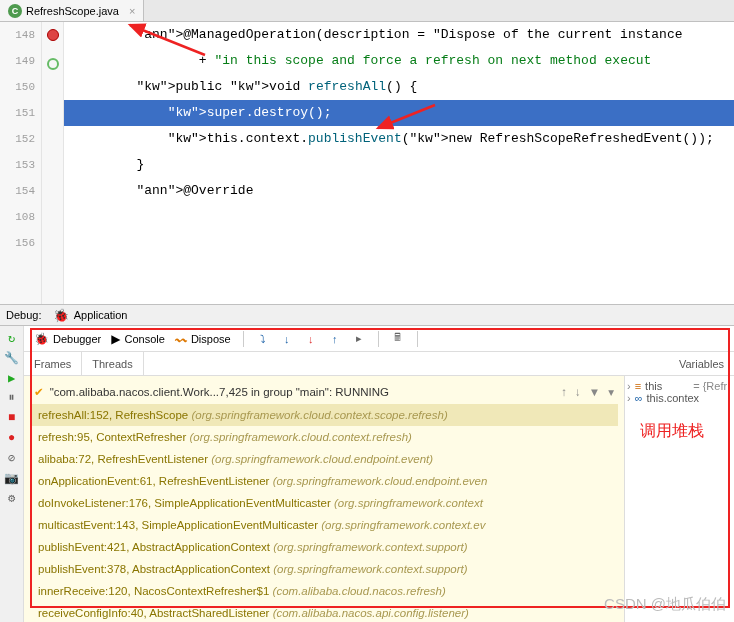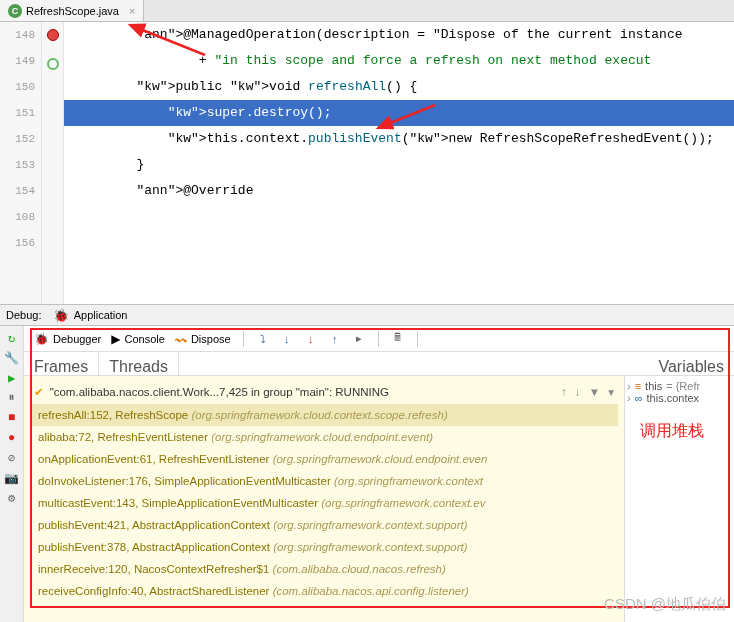--- a/index.html
+++ b/index.html
@@ -33,38 +33,38 @@
 .side-toolbar .tb { width:16px; height:16px; font-size:12px; display:flex; align-items:center; justify-content:center; color:#666; cursor:pointer; }
 .side-toolbar .grn{color:#2a2;} .side-toolbar .red{color:#d22;}
 
 .debug-main { flex:1; display:flex; flex-direction:column; }
 .tab-row { height:26px; display:flex; align-items:center; gap:10px; padding:0 10px; font-family:Arial,sans-serif; font-size:11px; border-bottom:1px solid #ddd; }
 .tab-row .t { display:flex; gap:4px; align-items:center; cursor:pointer; }
 .tab-row .ico{font-size:12px;}
 .tab-row .sep{width:1px;height:16px;background:#ccc;margin:0 2px;}
 .tab-row .sb{width:14px;height:14px;display:flex;align-items:center;justify-content:center;color:#666;cursor:pointer;}
 
-.frames-row { display:flex; height:24px; font-family:Arial,sans-serif; font-size:16px; border-bottom:1px solid #ddd; }
+.frames-row { display:flex; height:24px; font-family:Arial,sans-serif; font-size:11px; border-bottom:1px solid #ddd; }
 .frames-row .lab { padding:6px 10px; border-right:1px solid #ddd; color:#555; }
 .frames-row .vlab { margin-left:auto; padding:6px 10px; color:#555; }
 
 .stack-wrap { display:flex; flex:1; overflow:hidden; }
 .stack { flex:1; overflow:hidden; font-family:Arial,sans-serif; font-size:11.5px; line-height:20px; background:#fffce6; padding:4px 6px; position:relative; }
 .stack .thread { color:#333; display:flex; align-items:center; gap:6px; padding:2px 4px; }
 .stack .thread .chk{color:#e90;}
 .stack .thread .nav{margin-left:auto;display:flex;gap:8px;color:#888;}
 .stack .row { padding:1px 8px; color:#9a8a3a; white-space:nowrap; overflow:hidden; text-overflow:ellipsis; }
 .stack .row b{color:#8a7500;font-weight:normal;}
 .stack .row.sel { background:#f0e8b8; color:#6a5500; }
 .stack .row i { font-style:italic; color:#a89850; }
 
 .vars { width:110px; border-left:1px solid #ddd; font-family:Arial,sans-serif; font-size:11px; padding:4px 2px; overflow:hidden; white-space:nowrap; }
 .vars .v{display:flex;gap:4px;align-items:center;color:#555;}
 .vars .v .c{color:#888;}
-.vars .eq{color:#888;}
+.vars .eq{color:#888;margin-left:27px;}
 
 
 .redbox { position:absolute; border:2px solid #e22; pointer-events:none; }
 .arrow { position:absolute; pointer-events:none; }
 .cn-label { position:absolute; color:#e22; font-family:Arial,sans-serif; font-size:16px; font-weight:500; }
 .watermark{position:absolute;right:8px;bottom:8px;color:#bbb;font-family:Arial,sans-serif;font-size:15px;}
 </style>
 </head>
 <body>
 
@@ -161,20 +161,21 @@
           <span>"com.alibaba.nacos.client.Work...7,425 in group "main": RUNNING</span>
           <span class="nav">
             <span>↑</span>
             <span>↓</span>
             <span>▼</span>
             <span>▾</span>
           </span>
         </div>
         <div id="stack-rows">
             <div class="row sel"><b>refreshAll:152, RefreshScope</b> <i>(org.springframework.cloud.context.scope.refresh)</i></div>
+            <div class="row"><b>refresh:95, ContextRefresher</b> <i>(org.springframework.cloud.context.refresh)</i></div>
             <div class="row"><b>alibaba:72, RefreshEventListener</b> <i>(org.springframework.cloud.endpoint.event)</i></div>
             <div class="row"><b>onApplicationEvent:61, RefreshEventListener</b> <i>(org.springframework.cloud.endpoint.even</i></div>
             <div class="row"><b>doInvokeListener:176, SimpleApplicationEventMulticaster</b> <i>(org.springframework.context</i></div>
             <div class="row"><b>multicastEvent:143, SimpleApplicationEventMulticaster</b> <i>(org.springframework.context.ev</i></div>
             <div class="row"><b>publishEvent:421, AbstractApplicationContext</b> <i>(org.springframework.context.support)</i></div>
             <div class="row"><b>publishEvent:378, AbstractApplicationContext</b> <i>(org.springframework.context.support)</i></div>
             <div class="row"><b>innerReceive:120, NacosContextRefresher$1</b> <i>(com.alibaba.cloud.nacos.refresh)</i></div>
             <div class="row"><b>receiveConfigInfo:40, AbstractSharedListener</b> <i>(com.alibaba.nacos.api.config.listener)</i></div>
           </div>
       </div>

